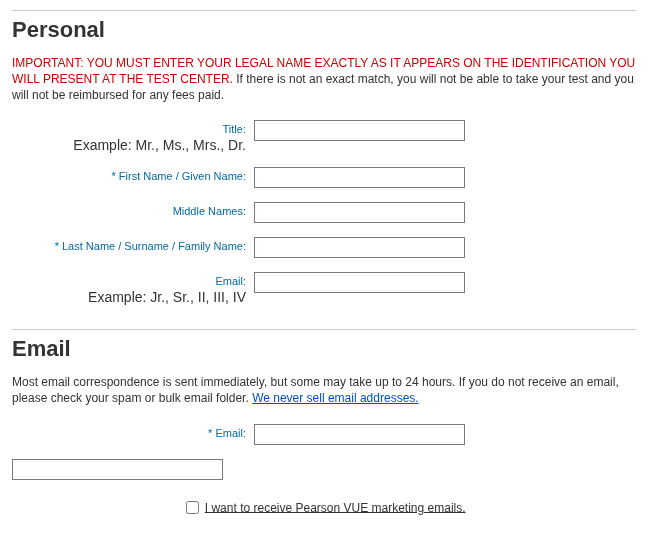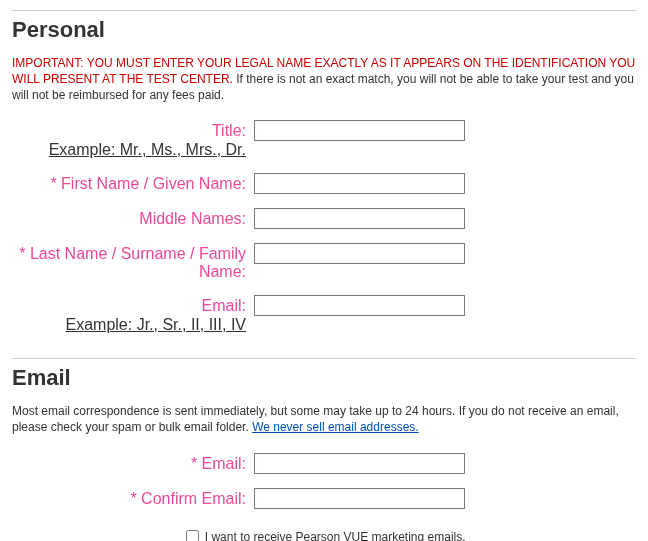--- a/index.html
+++ b/index.html
@@ -36,29 +36,28 @@
     align-items: flex-start;
     margin-bottom: 14px;
   }
   .label-col {
     width: 242px;
     text-align: right;
     padding-right: 8px;
     padding-top: 2px;
   }
   .label-main {
-    color: #ec4899;
-    font-size: 16px;
+    color: #0369a1;
+    font-size: 11px;
   }
   .label-hint {
     display: block;
-    font-size: 16px;
+    font-size: 14px;
     color: #333;
     margin-top: 1px;
-    text-decoration: underline;
   }
   .input-col {
     flex: 0 0 auto;
   }
   .text-input {
     width: 211px;
     height: 21px;
     border: 1px solid #7a7a7a;
     font-size: 12px;
     padding: 1px 3px;
@@ -160,23 +159,20 @@
 <div class="form-row">
   <div class="label-col">
     <span class="label-main">* Email:</span>
   </div>
   <div class="input-col">
     <input type="text" class="text-input" value="" style="">
   </div>
 </div>
 
 <div class="form-row">
-  <div class="label-col">
-    <span class="label-main">* Confirm Email:</span>
-  </div>
   <div class="input-col">
     <input type="text" class="text-input" value="" style="">
   </div>
 </div>
 
 <div class="checkbox-row">
   <input type="checkbox" id="mkt" style="">
   <label for="mkt">I want to receive Pearson VUE marketing emails.</label>
 </div>
 

